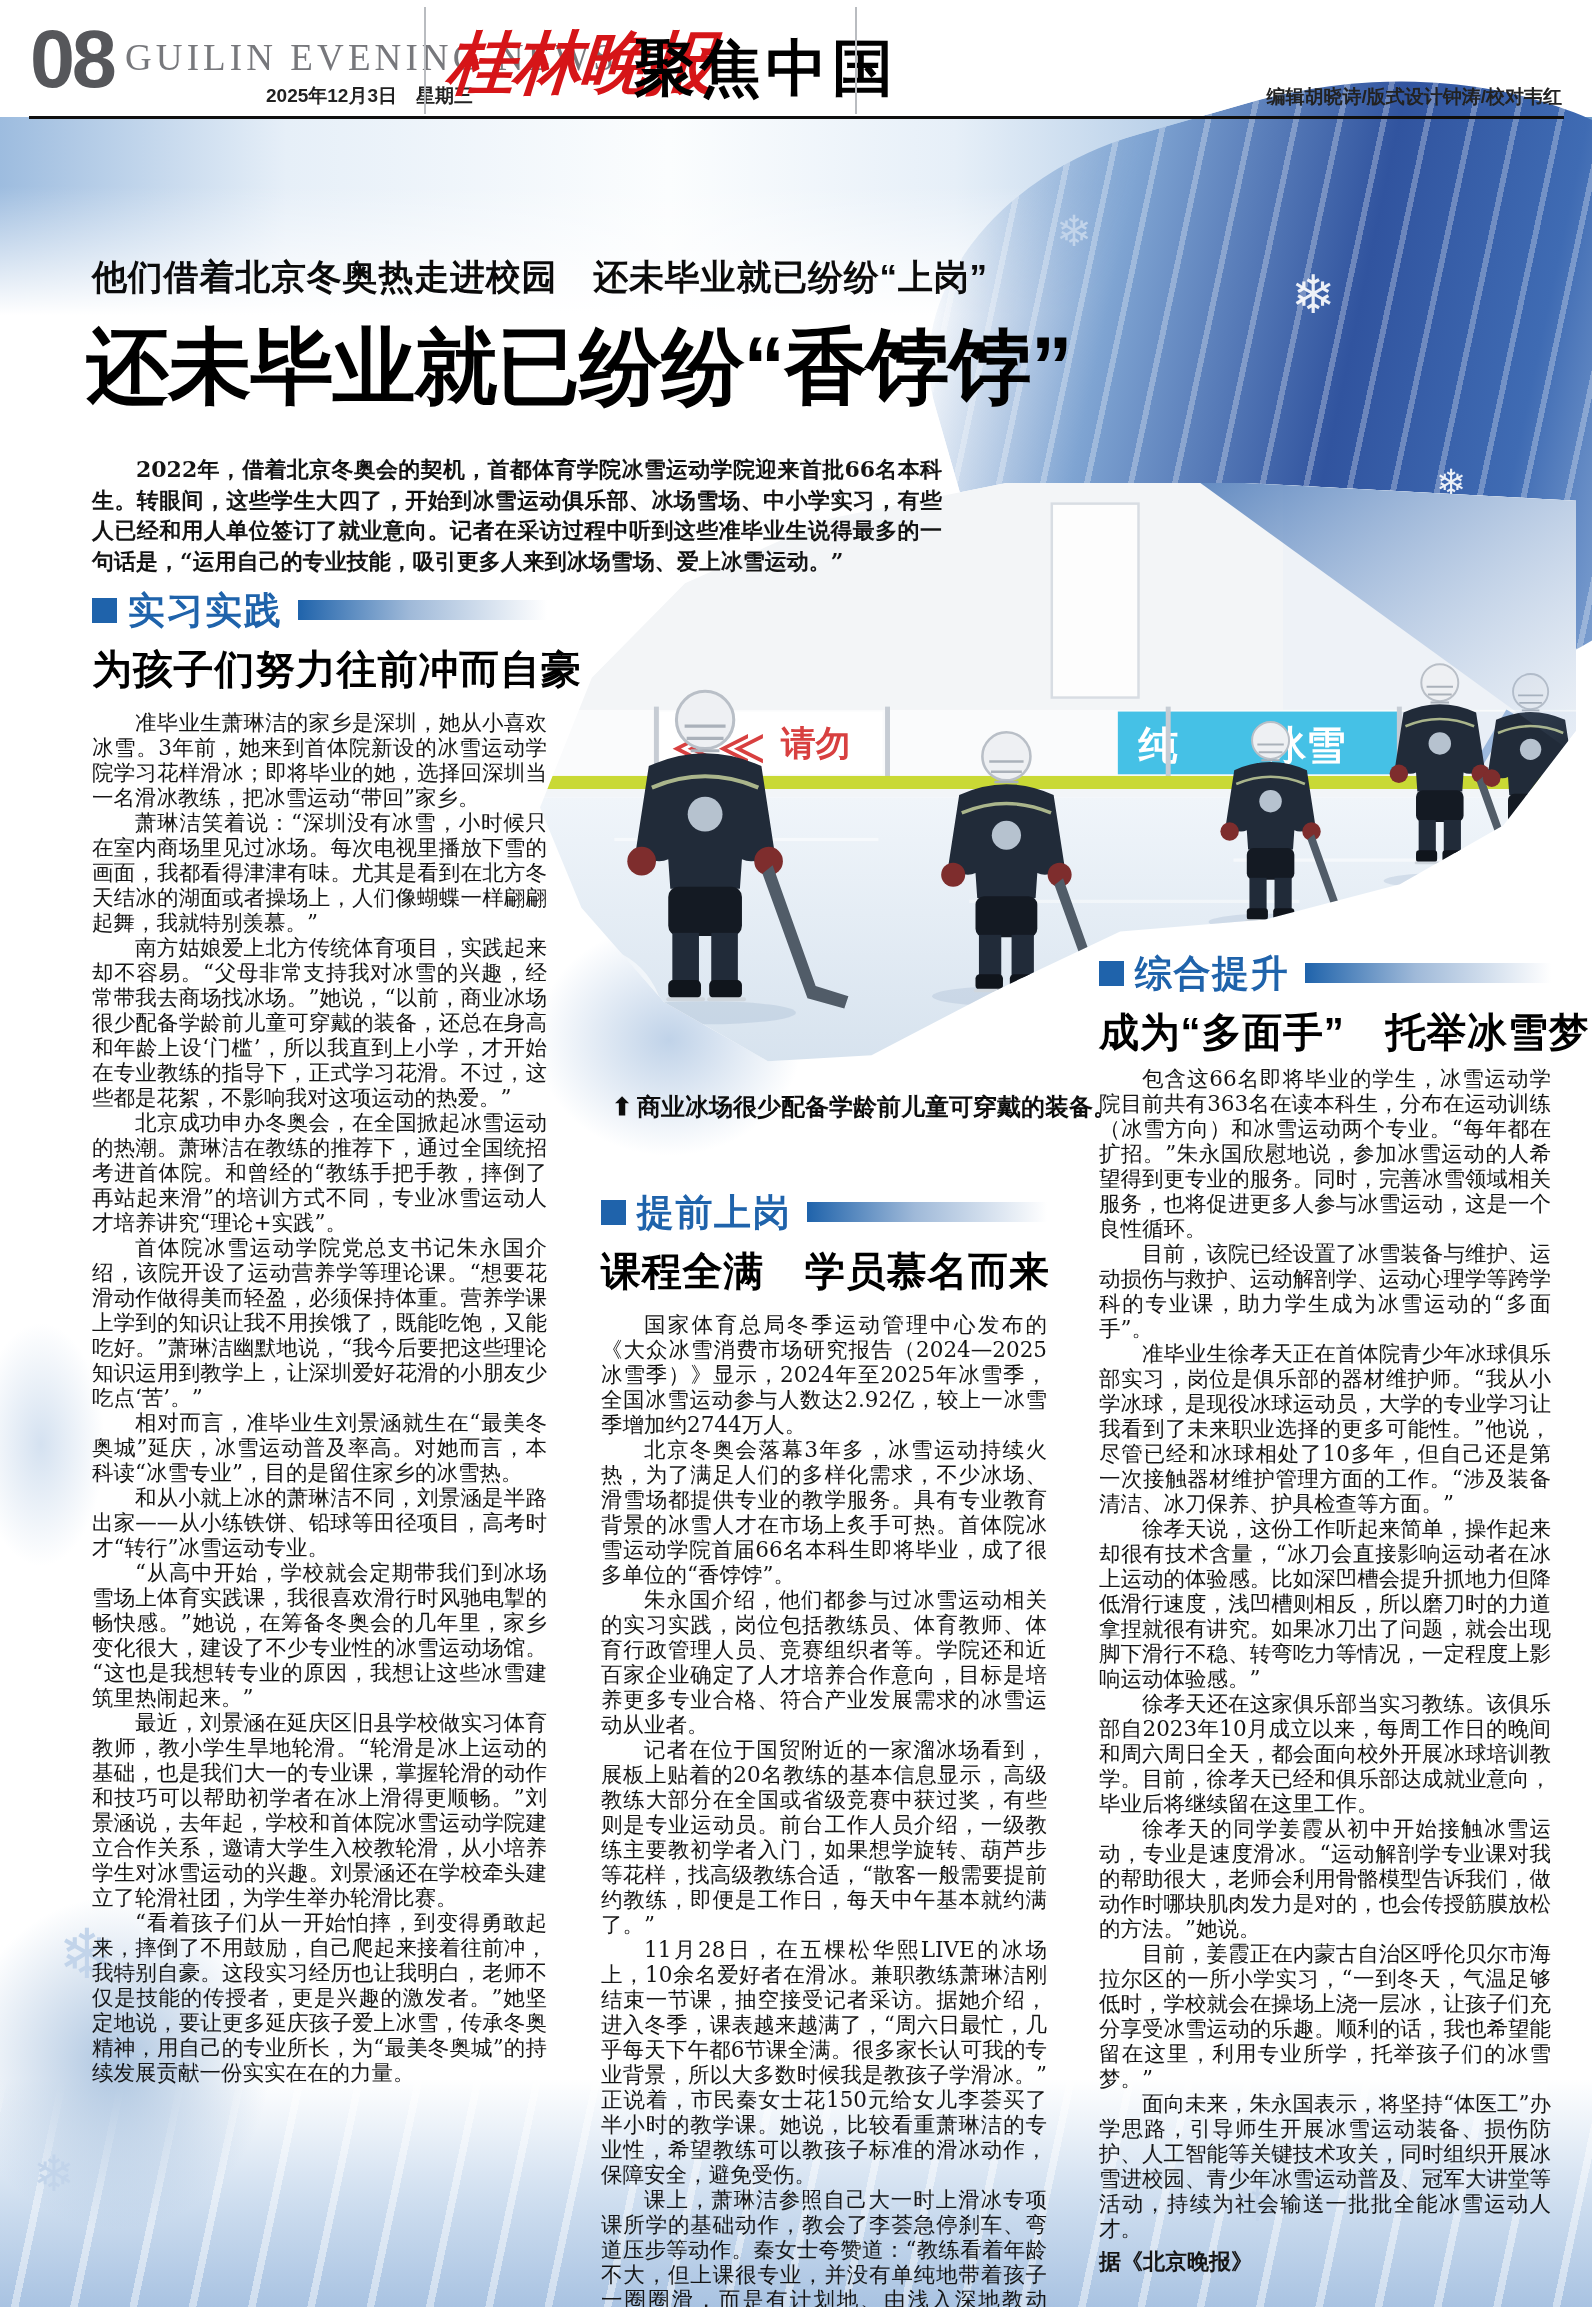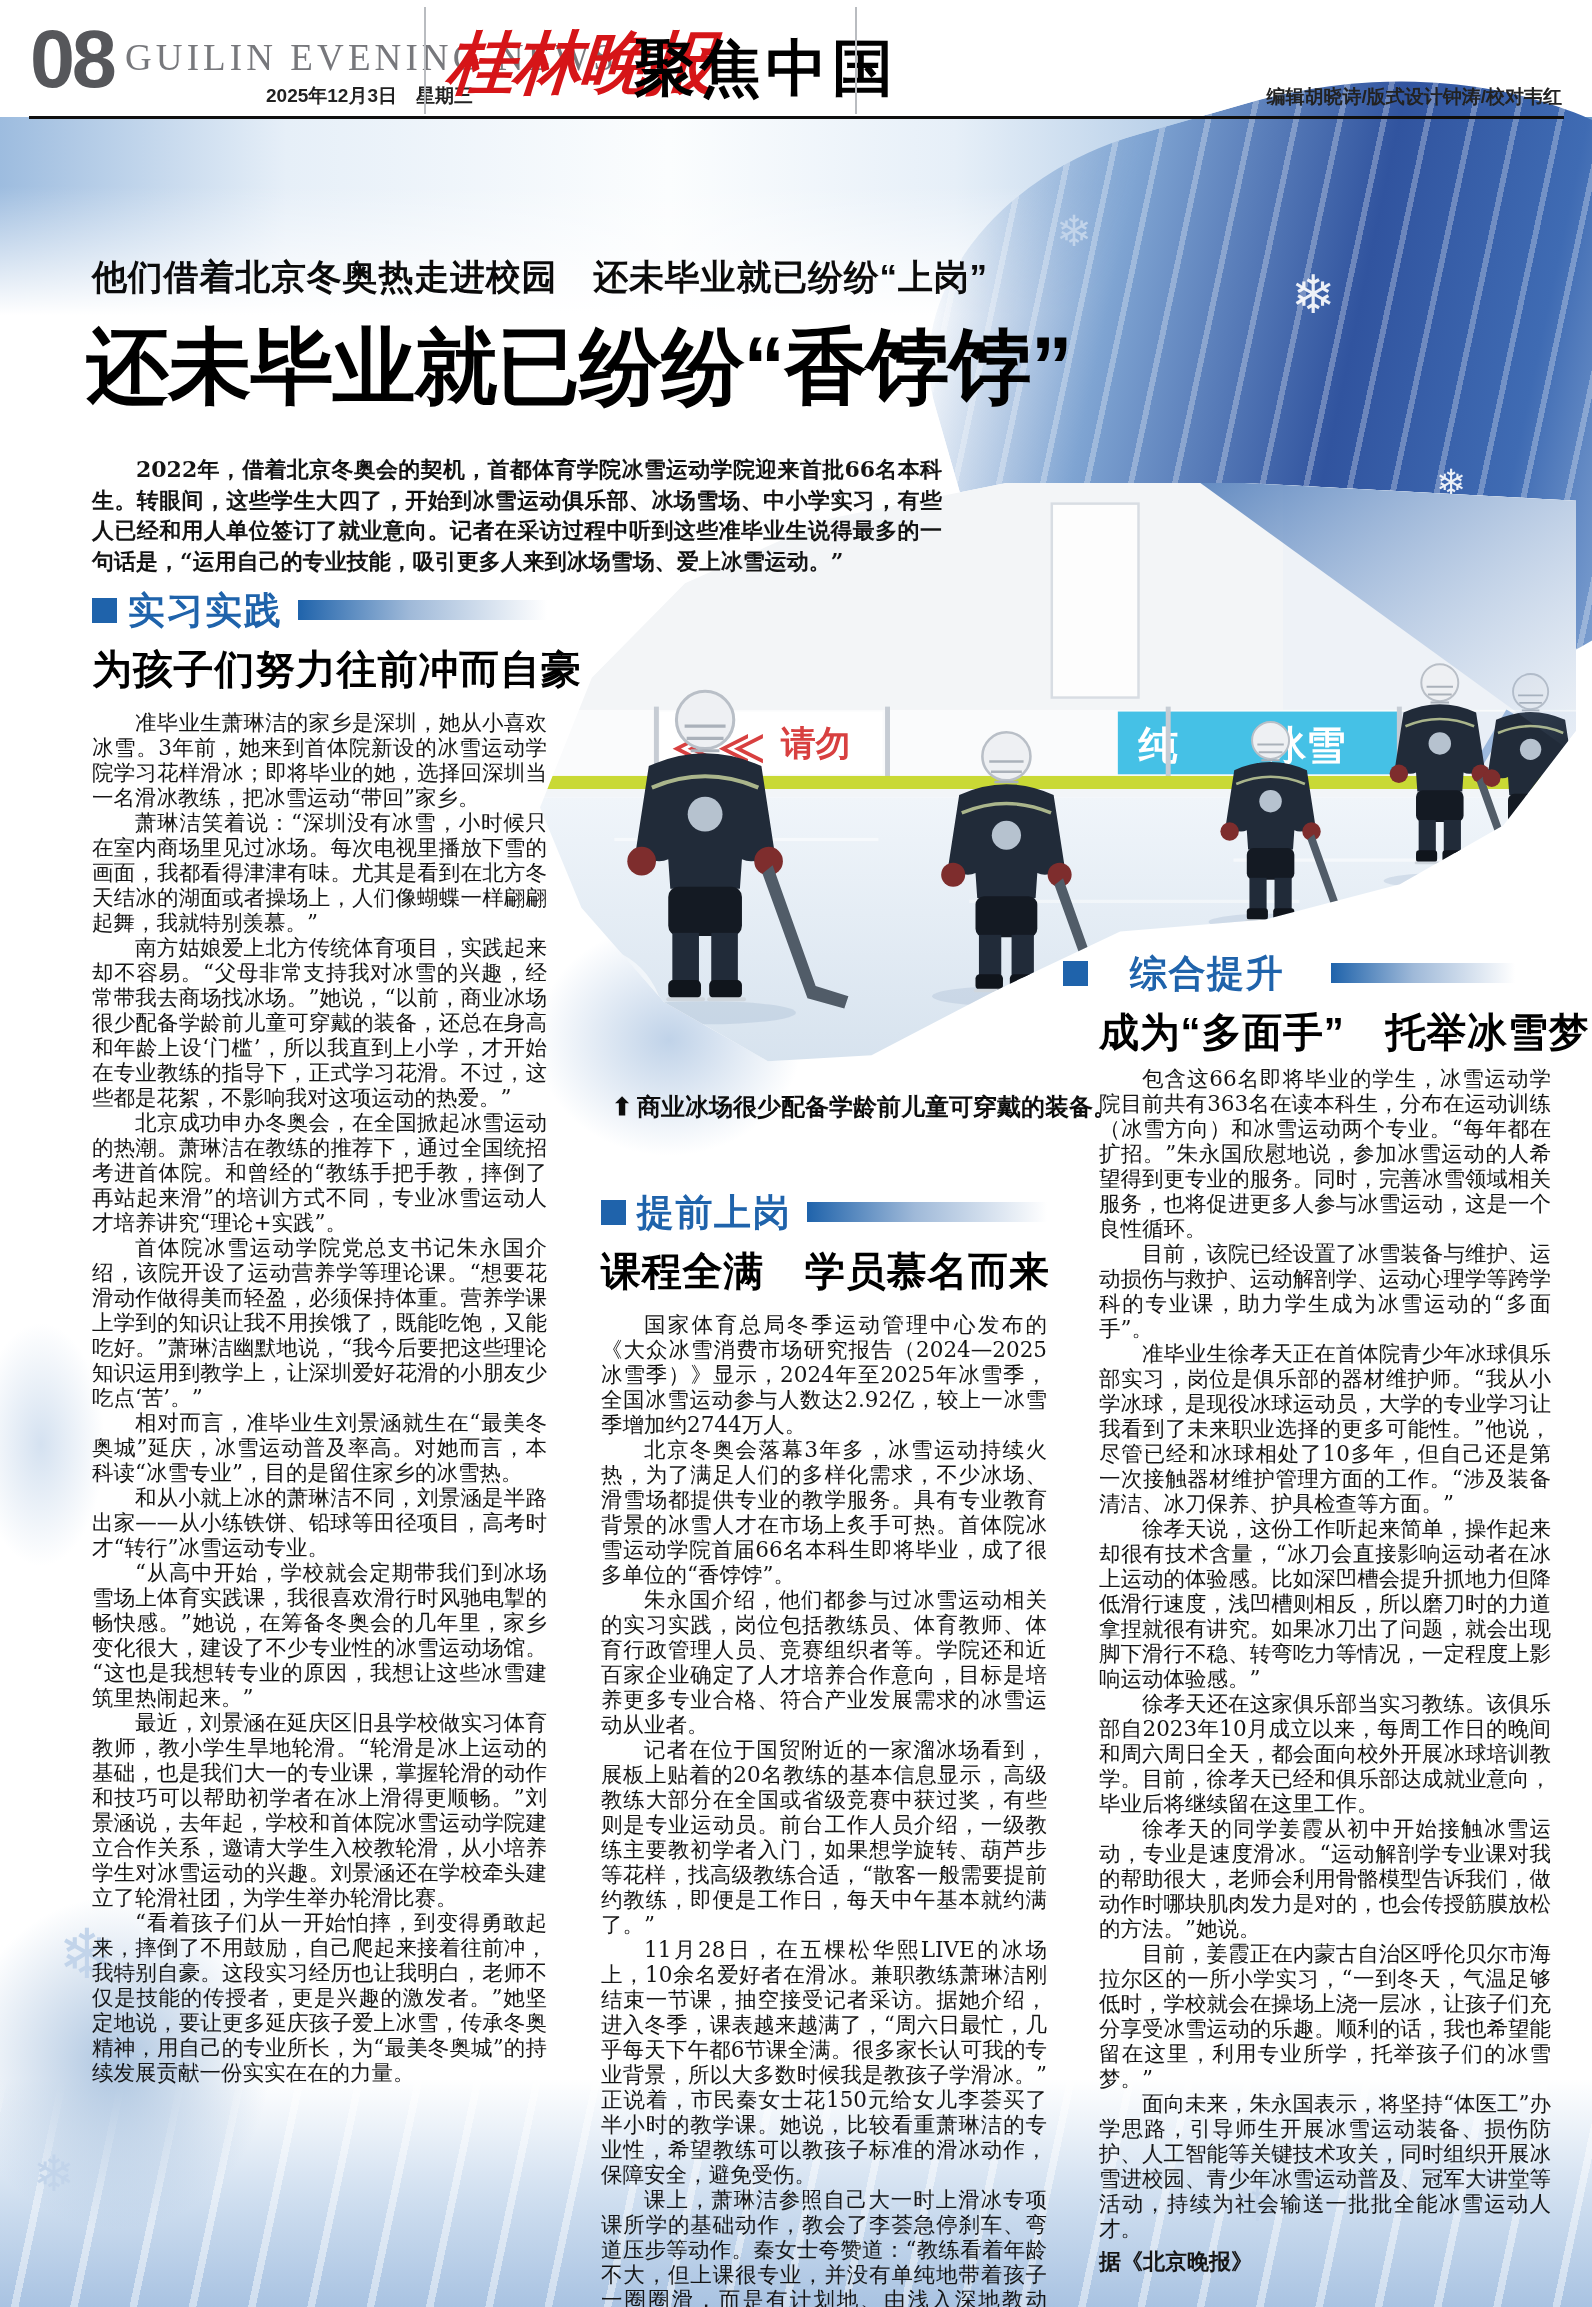--- a/index.html
+++ b/index.html
@@ -244,21 +244,21 @@
     <div>
         <p class="para">国家体育总局冬季运动管理中心发布的《大众冰雪消费市场研究报告（2024—2025冰雪季）》显示，2024年至2025年冰雪季，全国冰雪运动参与人数达2.92亿，较上一冰雪季增加约2744万人。</p>
         <p class="para">北京冬奥会落幕3年多，冰雪运动持续火热，为了满足人们的多样化需求，不少冰场、滑雪场都提供专业的教学服务。具有专业教育背景的冰雪人才在市场上炙手可热。首体院冰雪运动学院首届66名本科生即将毕业，成了很多单位的“香饽饽”。</p>
         <p class="para">朱永国介绍，他们都参与过冰雪运动相关的实习实践，岗位包括教练员、体育教师、体育行政管理人员、竞赛组织者等。学院还和近百家企业确定了人才培养合作意向，目标是培养更多专业合格、符合产业发展需求的冰雪运动从业者。</p>
         <p class="para">记者在位于国贸附近的一家溜冰场看到，展板上贴着的20名教练的基本信息显示，高级教练大部分在全国或省级竞赛中获过奖，有些则是专业运动员。前台工作人员介绍，一级教练主要教初学者入门，如果想学旋转、葫芦步等花样，找高级教练合适，“散客一般需要提前约教练，即便是工作日，每天中午基本就约满了。”</p>
         <p class="para">11月28日，在五棵松华熙LIVE的冰场上，10余名爱好者在滑冰。兼职教练萧琳洁刚结束一节课，抽空接受记者采访。据她介绍，进入冬季，课表越来越满了，“周六日最忙，几乎每天下午都6节课全满。很多家长认可我的专业背景，所以大多数时候我是教孩子学滑冰。”正说着，市民秦女士花150元给女儿李荟买了半小时的教学课。她说，比较看重萧琳洁的专业性，希望教练可以教孩子标准的滑冰动作，保障安全，避免受伤。</p>
         <p class="para">课上，萧琳洁参照自己大一时上滑冰专项课所学的基础动作，教会了李荟急停刹车、弯道压步等动作。秦女士夸赞道：“教练看着年龄不大，但上课很专业，并没有单纯地带着孩子一圈圈滑，而是有计划地、由浅入深地教动作。”</p>
       </div>
   </div>
 
-  <div class="section-bar" style="left:1063px;top:954px;width:452px;gap:31px;">
+  <div class="section-bar" style="left:1099px;top:954px;width:452px;">
     <span class="sq"></span>
     <span class="lbl">综合提升</span>
     <span class="grad"></span>
   </div>
   <div class="art-title" style="left:1099px;top:1005px;">成为“多面手”　托举冰雪梦</div>
   <div class="body-col" style="left:1099px;top:1066px;width:452px;">
     <div>
         <p class="para">包含这66名即将毕业的学生，冰雪运动学院目前共有363名在读本科生，分布在运动训练（冰雪方向）和冰雪运动两个专业。“每年都在扩招。”朱永国欣慰地说，参加冰雪运动的人希望得到更专业的服务。同时，完善冰雪领域相关服务，也将促进更多人参与冰雪运动，这是一个良性循环。</p>
         <p class="para">目前，该院已经设置了冰雪装备与维护、运动损伤与救护、运动解剖学、运动心理学等跨学科的专业课，助力学生成为冰雪运动的“多面手”。</p>
         <p class="para">准毕业生徐孝天正在首体院青少年冰球俱乐部实习，岗位是俱乐部的器材维护师。“我从小学冰球，是现役冰球运动员，大学的专业学习让我看到了未来职业选择的更多可能性。”他说，尽管已经和冰球相处了10多年，但自己还是第一次接触器材维护管理方面的工作。“涉及装备清洁、冰刀保养、护具检查等方面。”</p>

